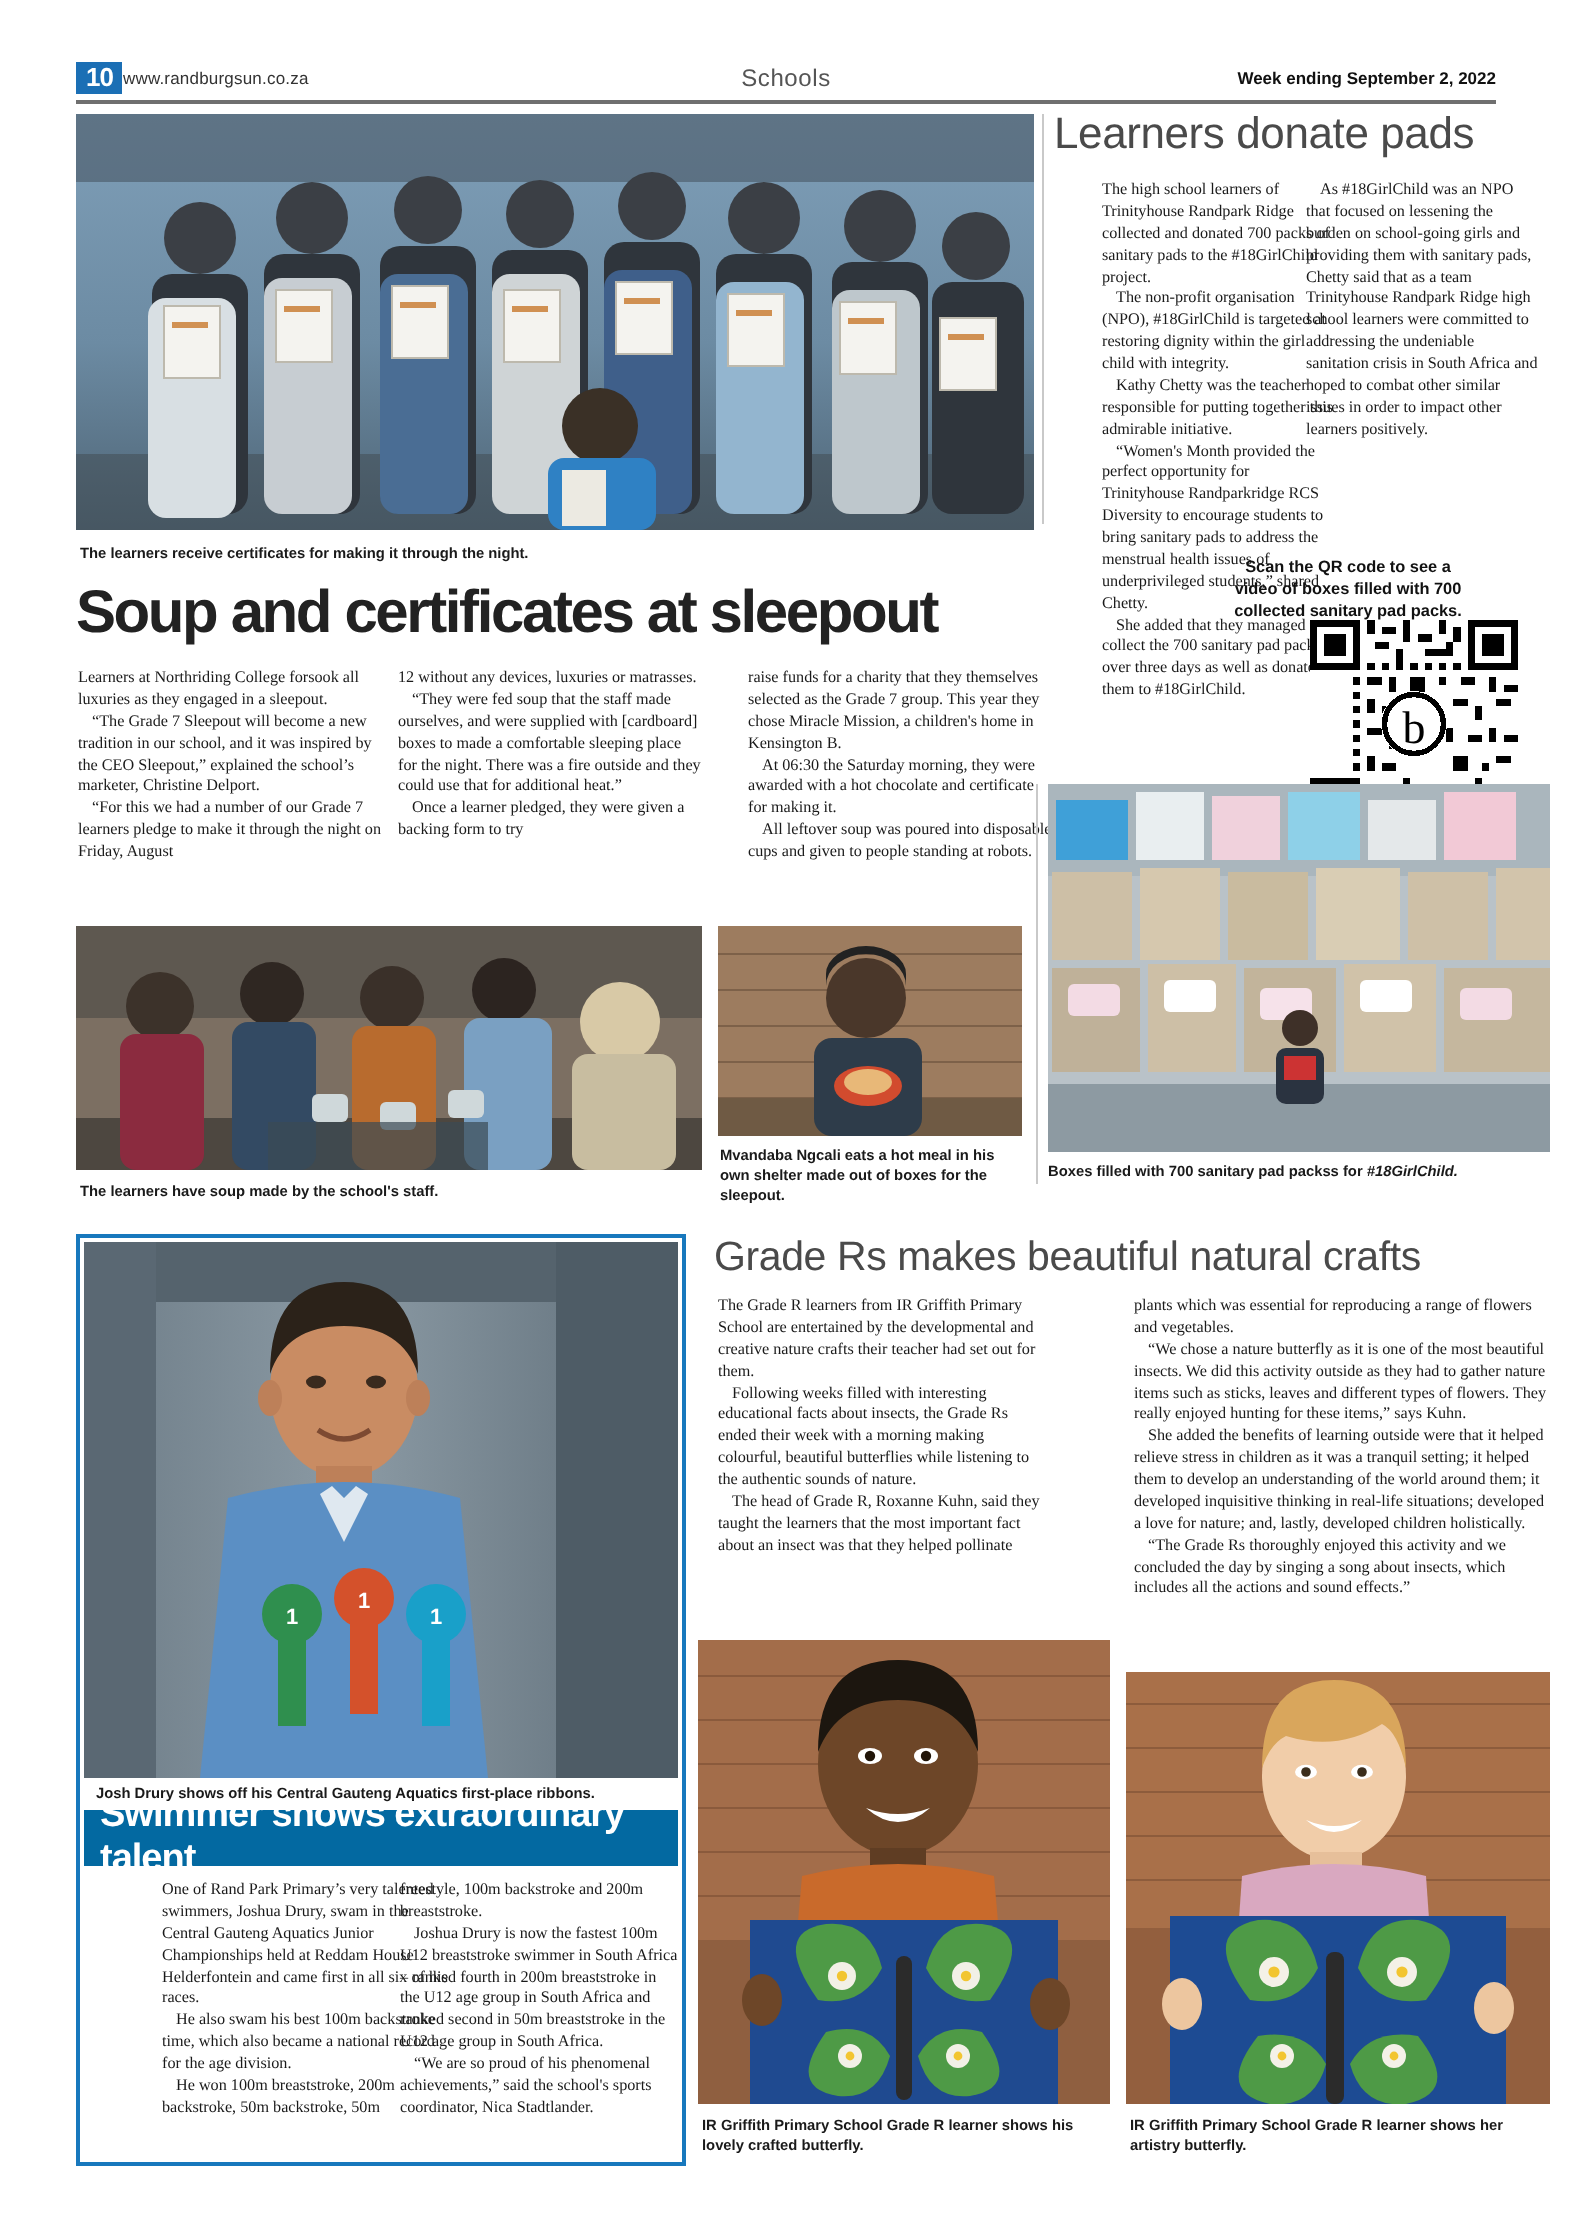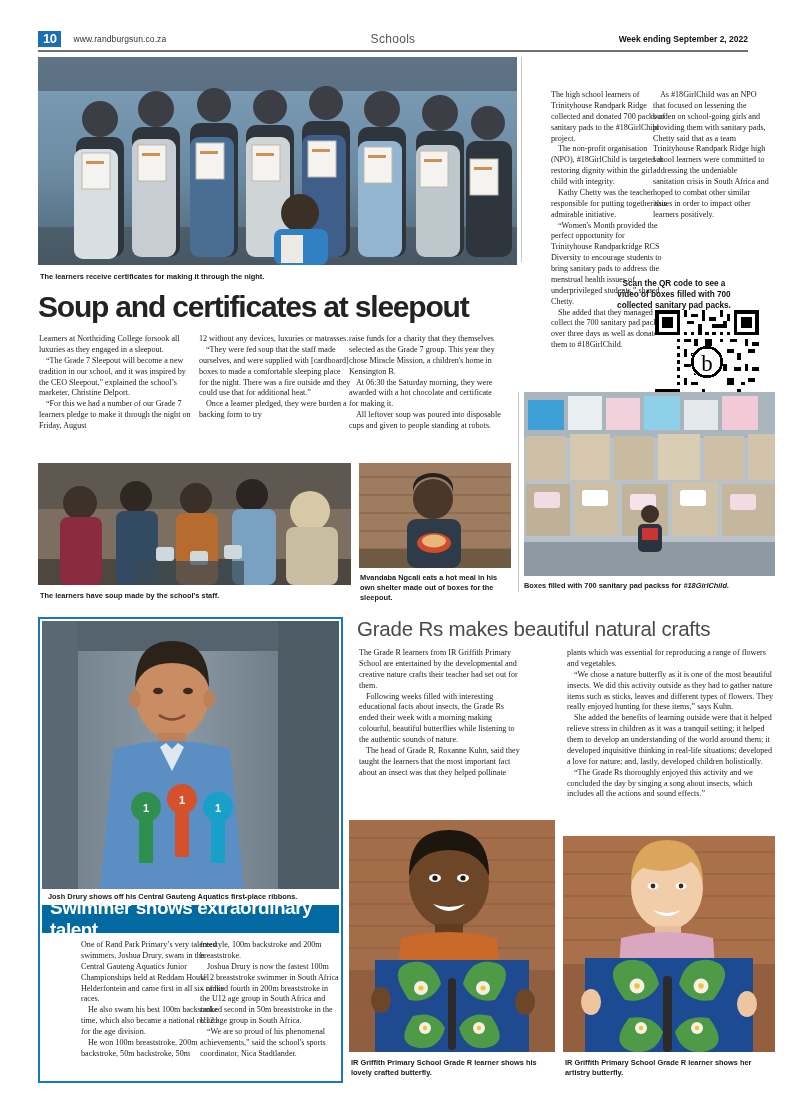--- a/index.html
+++ b/index.html
@@ -10,21 +10,21 @@
     font-family: "Liberation Serif", serif;
     color: #111;
     position: relative;
     overflow: hidden;
   }
   .page { position:relative; width:786px; height:1113px; }
 
   
   .masthead {
     position:absolute; left:38px; top:28px; width:710px; height:22px;
-    display:flex; align-items:center;gap:12px;
+    display:flex; align-items:center;
   }
   .pagenum {
     background:#1b6fb5; color:#fff;
     font-family:"Liberation Sans", sans-serif;
     font-weight:bold; font-size:13px;
     padding:1px 5px 2px 5px; line-height:1;
     letter-spacing:-0.5px;
   }
   .site-url {
     font-family:"Liberation Sans", sans-serif;
@@ -181,30 +181,31 @@
   <div class="h-heavy" style="left:38px; top:291px; width:486px; font-size:30px; line-height:1.08;">Soup and certificates at sleepout</div>
 
   <div class="body-col" style="left:39px; top:334px; width:152px;">
     <p>Learners at Northriding College forsook all luxuries as they engaged in a sleepout.</p>
     <p class="ind">“The Grade 7 Sleepout will become a new tradition in our school, and it was inspired by the CEO Sleepout,” explained the school’s marketer, Christine Delport.</p>
     <p class="ind">“For this we had a number of our Grade 7 learners pledge to make it through the night on Friday, August</p>
   </div>
   <div class="body-col" style="left:199px; top:334px; width:152px;">
     <p>12 without any devices, luxuries or matrasses.</p>
     <p class="ind">“They were fed soup that the staff made ourselves, and were supplied with [cardboard] boxes to made a comfortable sleeping place for the night. There was a fire outside and they could use that for additional heat.”</p>
-    <p class="ind">Once a learner pledged, they were burden a backing form to try</p>
-  </div>
-  <div class="body-col" style="left:349px; top:334px; width:152px;">
+    <p class="ind">Once a learner pledged, they were given a backing form to try</p>
+  </div>
+  <div class="body-col" style="left:374px; top:334px; width:152px;">
     <p>raise funds for a charity that they themselves selected as the Grade 7 group. This year they chose Miracle Mission, a children's home in Kensington B.</p>
     <p class="ind">At 06:30 the Saturday morning, they were awarded with a hot chocolate and certificate for making it.</p>
     <p class="ind">All leftover soup was poured into disposable cups and given to people standing at robots.</p>
   </div>
 
   <div class="vrule" style="left:521px; top:57px; height:205px;"></div>
 
+  <div class="h-thin" style="left:527px; top:55px; width:250px; font-size:22px; line-height:1.1;">Learners donate pads</div>
 
   <div class="body-col" style="left:527px; top:90px; width:116px;margin-left:24px;">
     <p>The high school learners of Trinityhouse Randpark Ridge collected and donated 700 packs of sanitary pads to the #18GirlChild project.</p>
     <p class="ind">The non-profit organisation (NPO), #18GirlChild is targeted at restoring dignity within the girl child with integrity.</p>
     <p class="ind">Kathy Chetty was the teacher responsible for putting together this admirable initiative.</p>
     <p class="ind">“Women's Month provided the perfect opportunity for Trinityhouse Randparkridge RCS Diversity to encourage students to bring sanitary pads to address the menstrual health issues of underprivileged students,” shared Chetty.</p>
     <p class="ind">She added that they managed to collect the 700 sanitary pad packs over three days as well as donate them to #18GirlChild.</p>
   </div>
   <div class="body-col" style="left:653px; top:90px; width:116px;">
     <p class="ind">As #18GirlChild was an NPO that focused on lessening the burden on school-going girls and providing them with sanitary pads, Chetty said that as a team Trinityhouse Randpark Ridge high school learners were committed to addressing the undeniable sanitation crisis in South Africa and hoped to combat other similar issues in order to impact other learners positively.</p>

